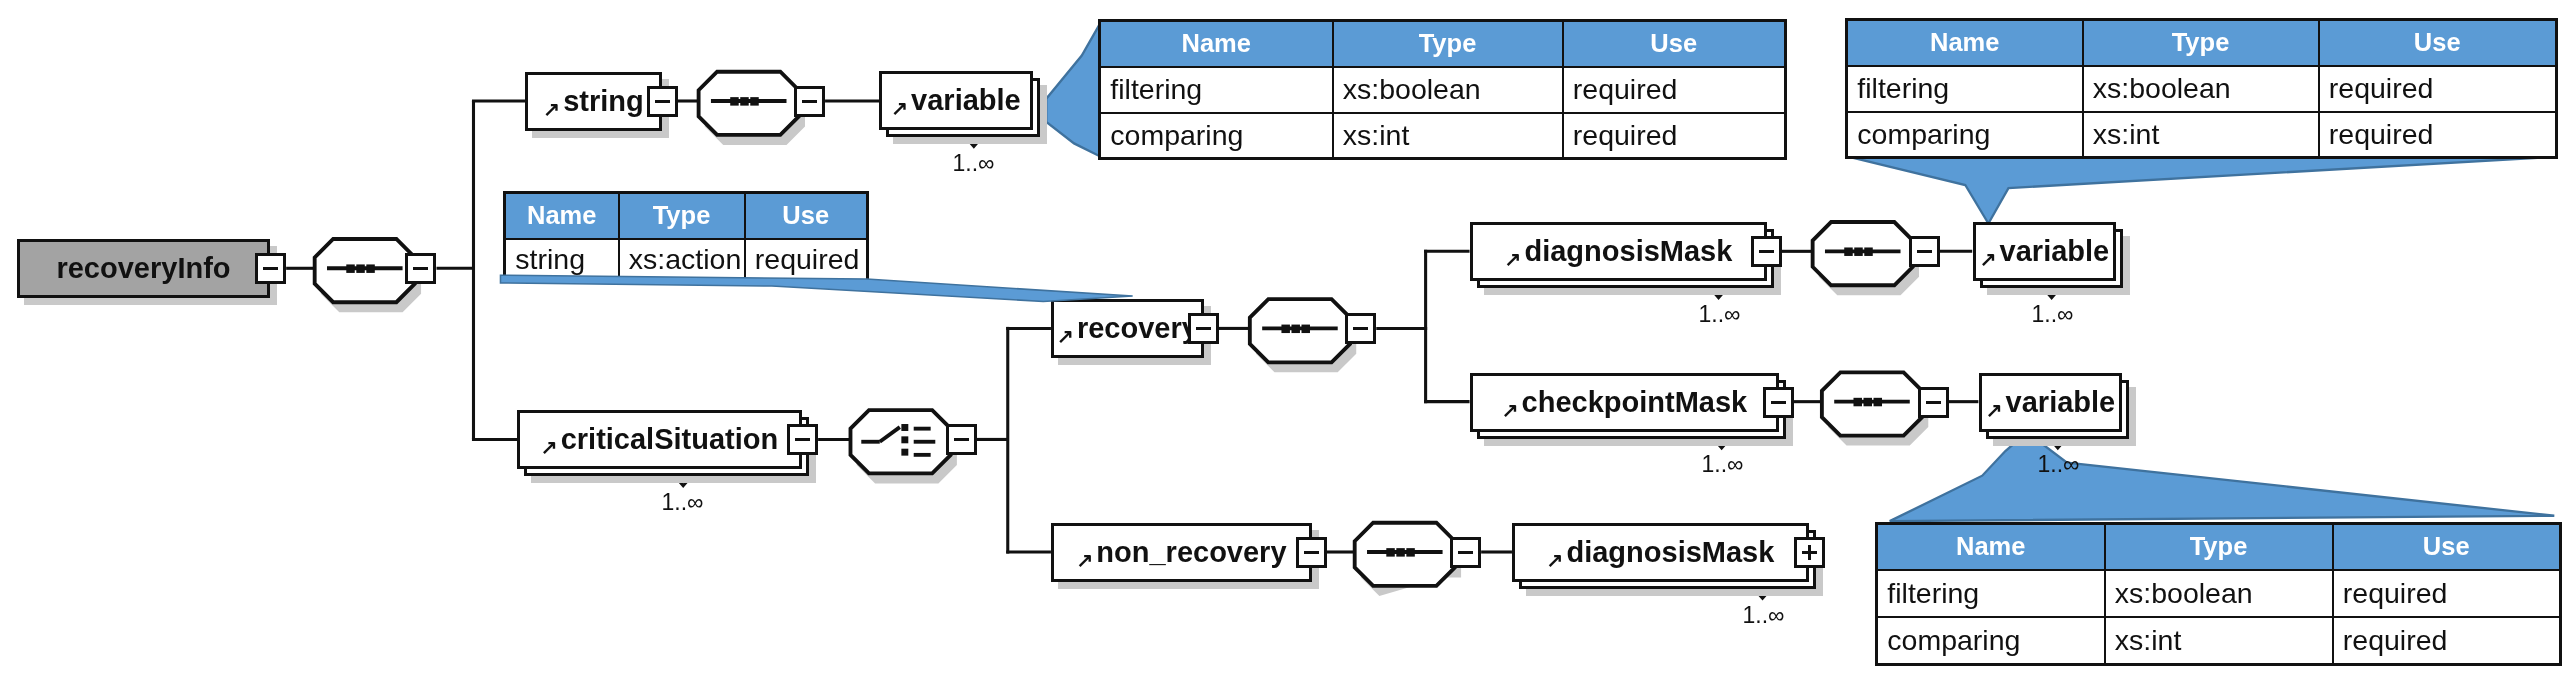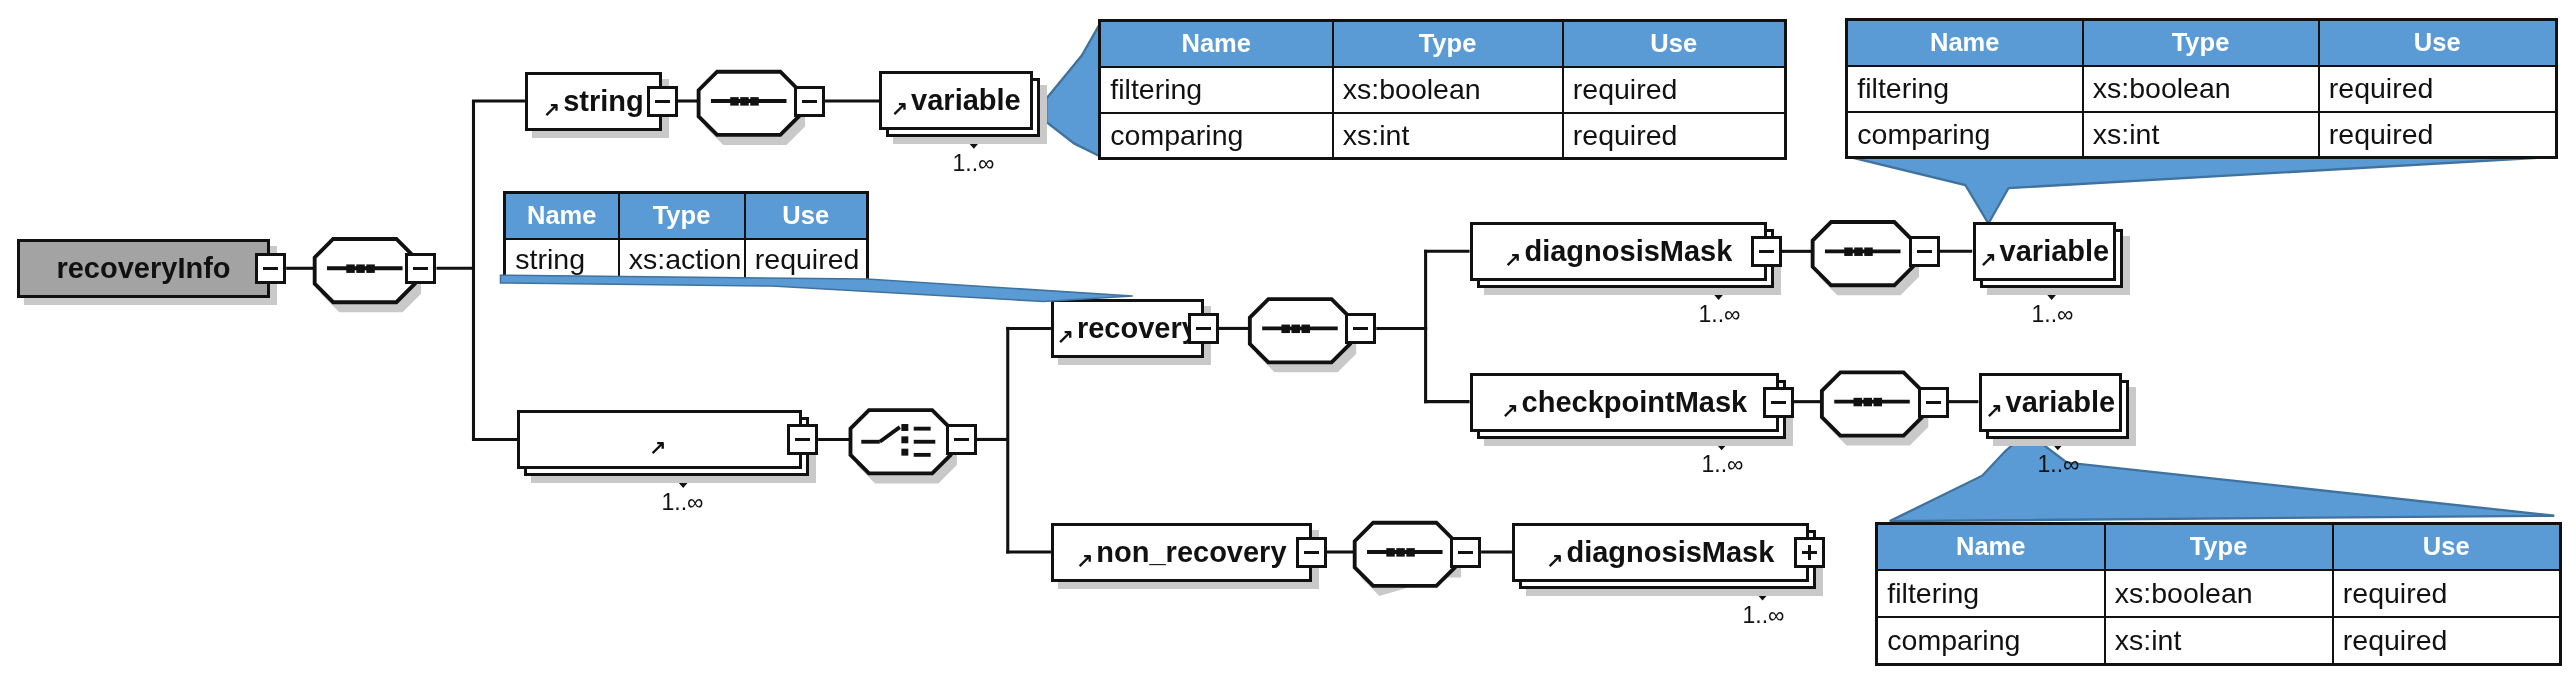--- a/index.html
+++ b/index.html
@@ -164,20 +164,21 @@
     <span>string</span>
   </div>
 
   <div class="ebox" style="left:879px;top:71px;width:154px;box-shadow:none;">
     <span class="ref">↗</span>
     <span>variable</span>
   </div>
 
   <div class="ebox" style="left:517px;top:410px;width:285px;box-shadow:none;">
     <span class="ref">↗</span>
+    <span>criticalSituation</span>
   </div>
 
   <div class="ebox" style="left:1051px;top:299px;width:153px;">
     <span class="ref">↗</span>
     <span>recovery</span>
   </div>
 
   <div class="ebox" style="left:1470px;top:222px;width:297px;box-shadow:none;">
     <span class="ref">↗</span>
     <span>diagnosisMask</span>

